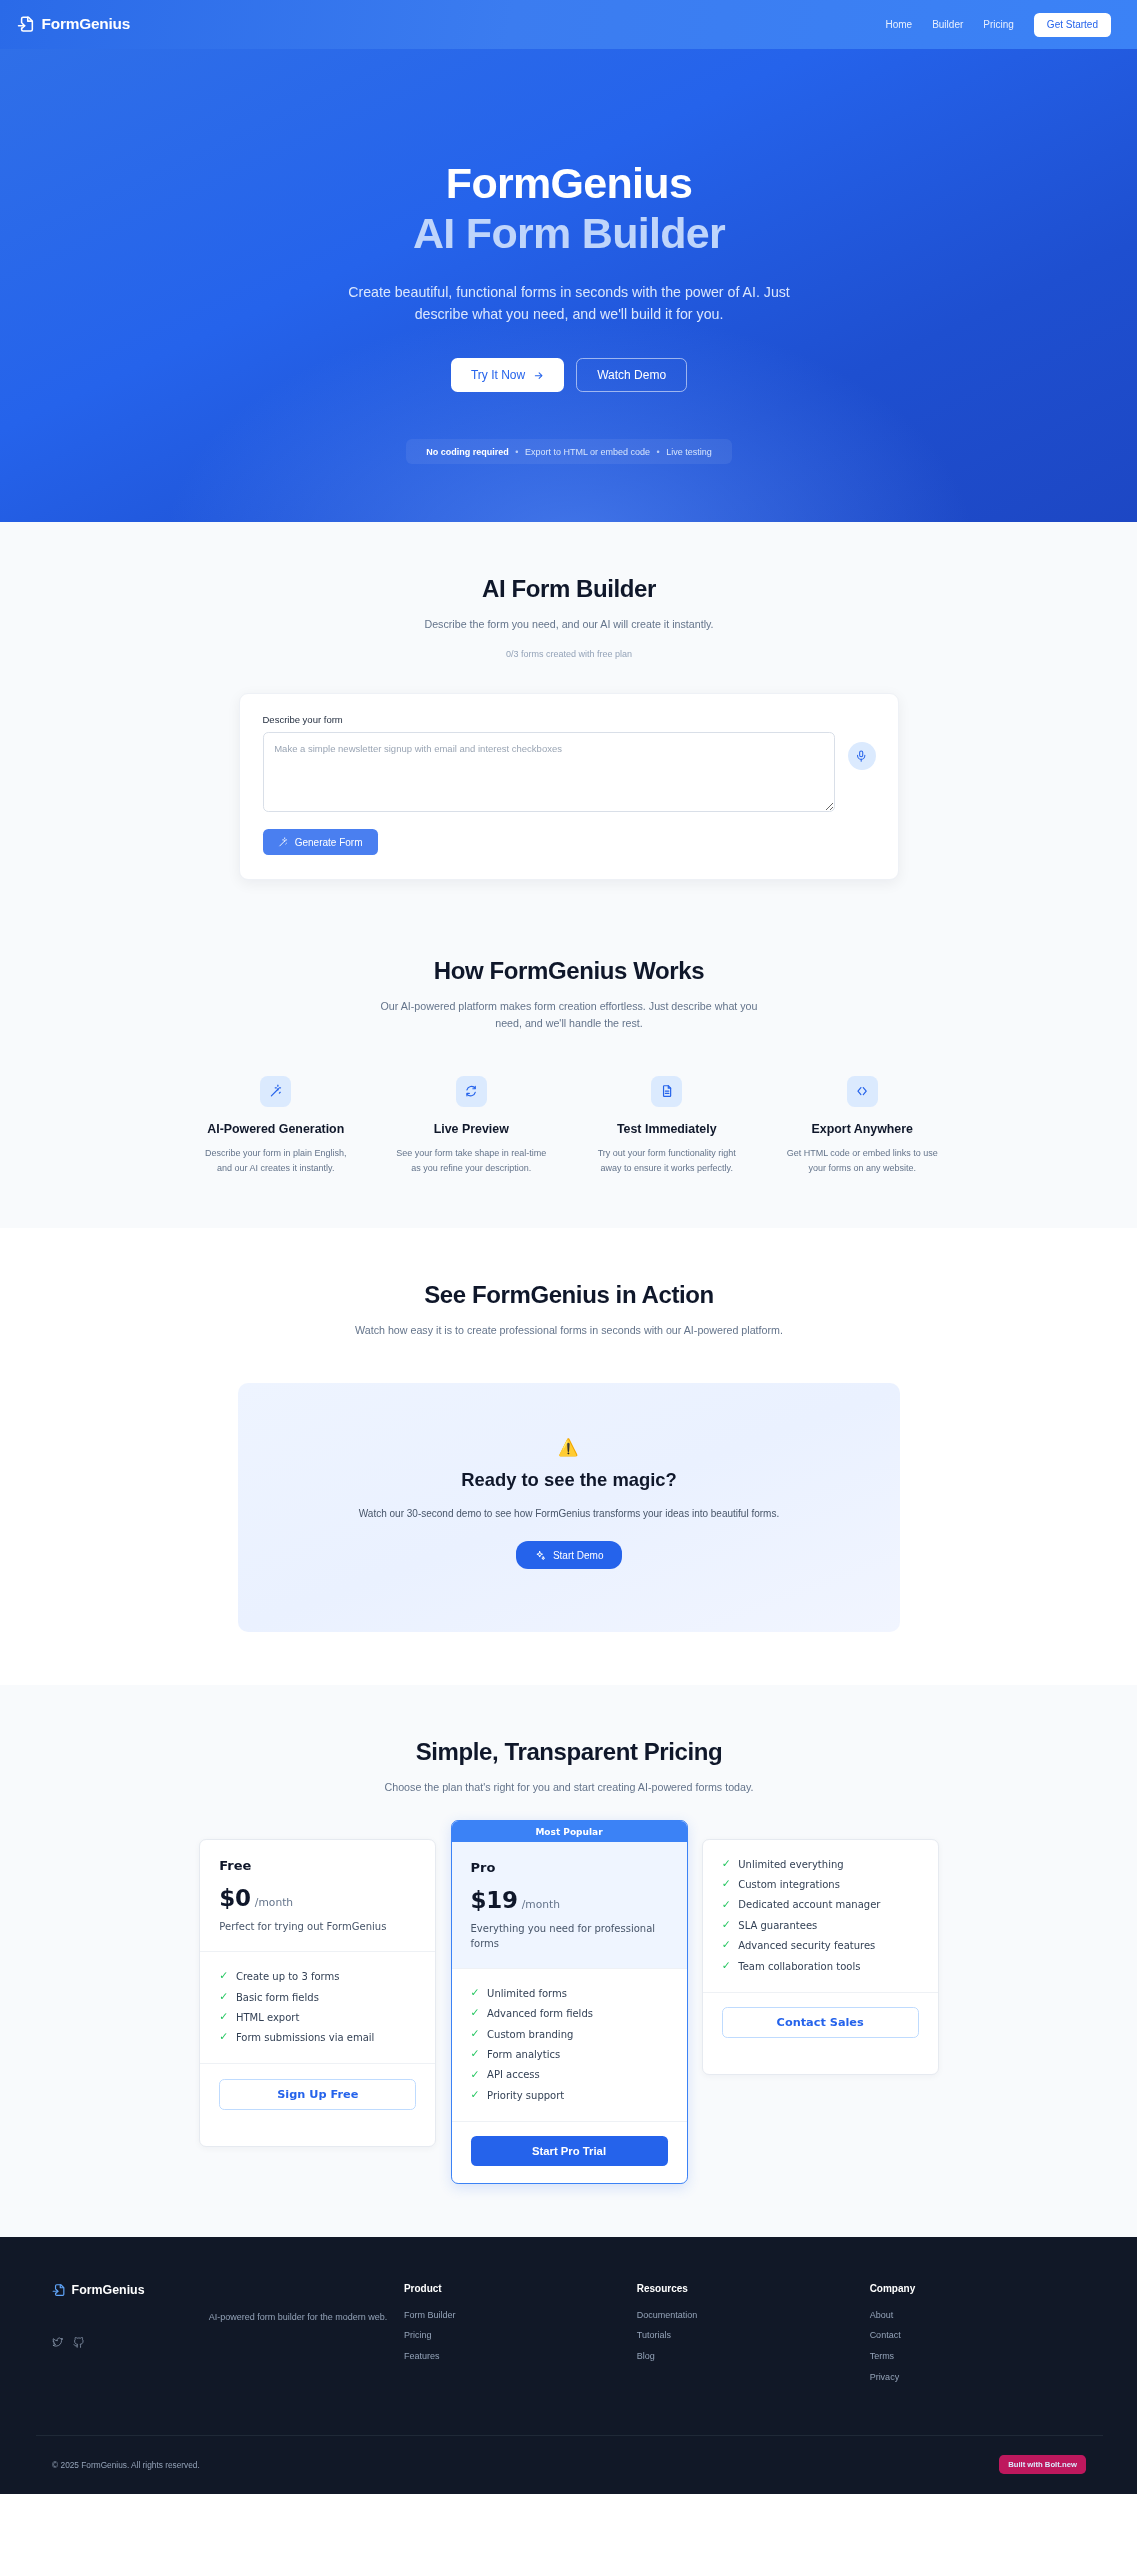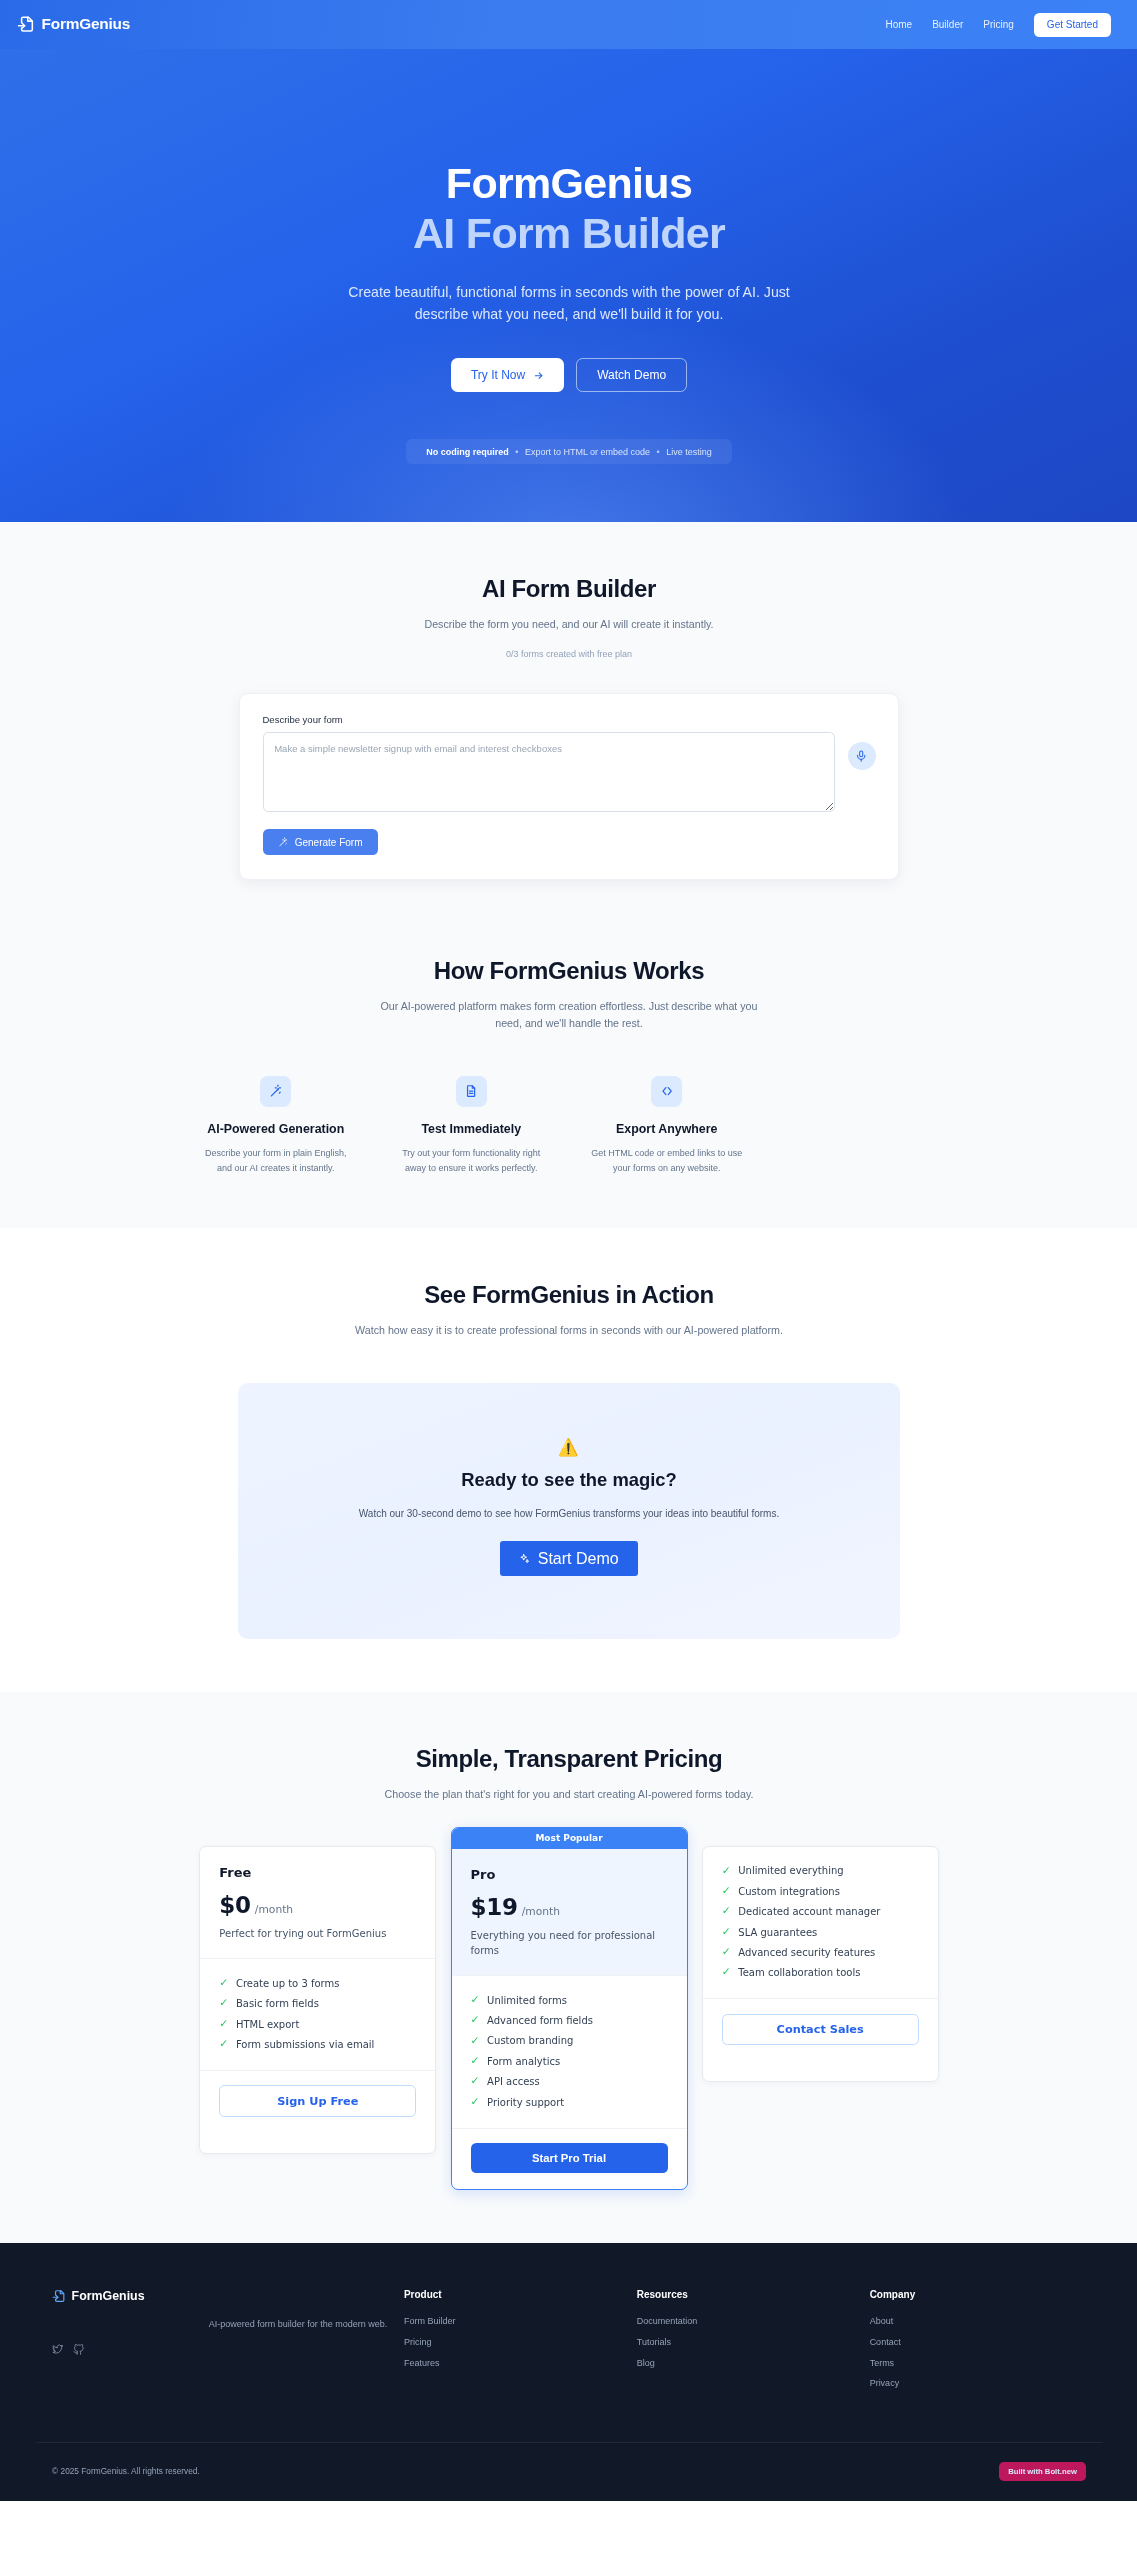--- a/index.html
+++ b/index.html
@@ -127,22 +127,22 @@
   
   .demo-panel {
     width: 662px; margin: 44px auto 0; border-radius: 10px;
     background: linear-gradient(160deg, #eef4ff 0%, #eaf1ff 50%, #f1f5ff 100%);
     padding: 57px 0 63px; text-align: center;
   }
   .demo-warn { font-size: 16.6px; line-height: 1; }
   .demo-title { font-size: 18.4px; font-weight: bold; color: #0f172a; margin-top: 13px; }
   .demo-desc { font-size: 10px; color: #475569; margin-top: 16.6px; }
   .btn-demo {
-    margin: 22.5px auto 0; background: #2563eb; color: #ffffff; font-size: 16px;
-    font-weight: 500; padding: 8.3px 19px; border-radius: 3px; border: none;
+    margin: 22.5px auto 0; background: #2563eb; color: #ffffff; font-size: 10px;
+    font-weight: 500; padding: 8.3px 19px; border-radius: 12px; border: none;
     cursor: pointer; display: flex; align-items: center; gap: 7.1px; font-family: inherit;
   }
 
   
   .pricing-grid {
     display: flex; justify-content: center; align-items: flex-start;
     gap: 14.2px; margin-top: 43px;
   }
   .plan {
     width: 237px; background: #ffffff; border: 0.6px solid #e6eaf0;
@@ -314,20 +314,32 @@
             <path d="M12.5 6.5h-2"></path>
             <path d="M19.5 6.5h-2"></path>
           <path d="M19 14l-1.5 1.5"></path>
             <path d="M4 20L16 8"></path>
         </svg>
       </div>
       <div class="feature-title">AI-Powered Generation</div>
       <div class="feature-desc">Describe your form in plain English, and our AI creates it instantly.</div>
     </div>
 
+    <div class="feature">
+      <div class="feature-icon">
+        <svg viewBox="0 0 24 24" width="14.2" height="14.2" fill="none" stroke="#2563eb" stroke-width="2" stroke-linecap="round" stroke-linejoin="round">
+          <path d="M19 7a8 8 0 0 0-14 3"></path>
+            <path d="M5 17a8 8 0 0 0 14-3"></path>
+          <path d="M19 4v4h-4"></path>
+            <path d="M5 20v-4h4"></path>
+        </svg>
+      </div>
+      <div class="feature-title">Live Preview</div>
+      <div class="feature-desc">See your form take shape in real-time as you refine your description.</div>
+    </div>
 
     <div class="feature">
       <div class="feature-icon">
         <svg viewBox="0 0 24 24" width="14.2" height="14.2" fill="none" stroke="#2563eb" stroke-width="2" stroke-linecap="round" stroke-linejoin="round">
           <path d="M14 3H7a1 1 0 0 0-1 1v16a1 1 0 0 0 1 1h10a1 1 0 0 0 1-1V7z"></path>
           <path d="M14 3v4h4"></path>
             <path d="M9 12h6"></path>
             <path d="M9 16h6"></path>
         </svg>
       </div>

